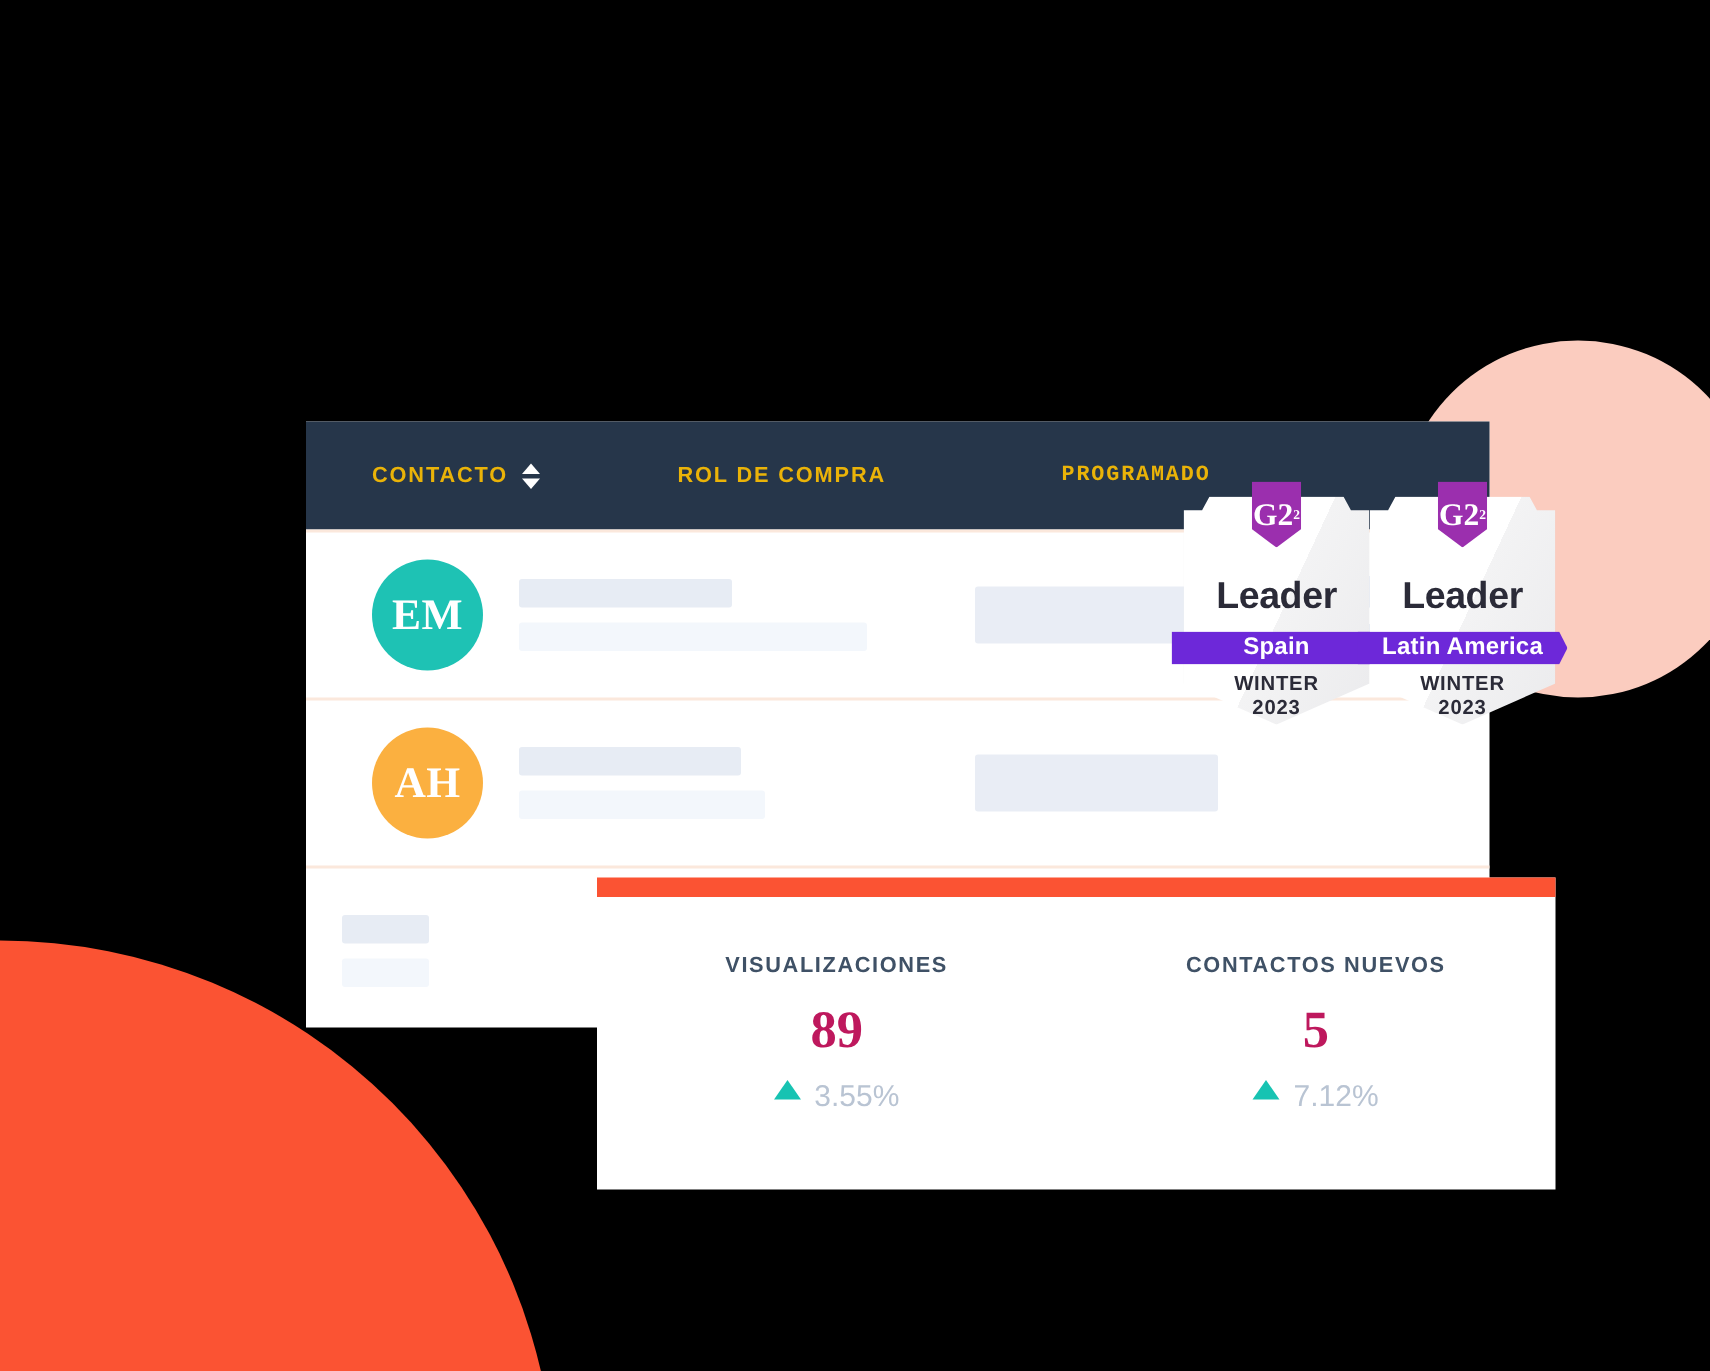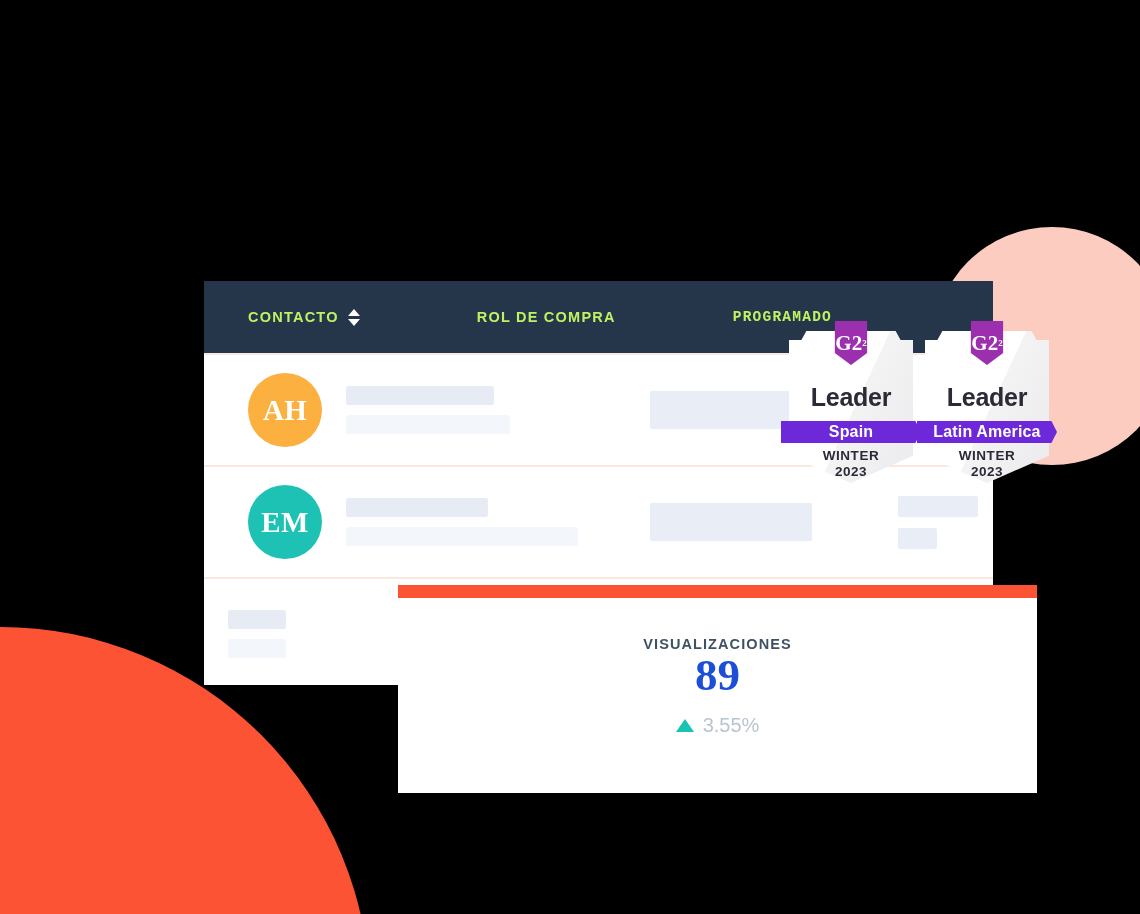--- a/index.html
+++ b/index.html
@@ -21,29 +21,29 @@
     background:#fbccbf;border-radius:50%;z-index:2;
   }
 
   
   .table-card{
     position:absolute;left:204px;top:281px;width:789px;height:404px;
     background:#ffffff;z-index:4;
   }
   .table-head{
     height:72px;background:#26364a;display:flex;align-items:center;
-    color:#bef264;
+    color:#eab308;
   }
   .th{
     font-size:14.5px;font-weight:700;letter-spacing:.085em;
     text-transform:uppercase;display:flex;align-items:center;gap:9px;
     white-space:nowrap;
   }
   .th-contacto{margin-left:44px;}
-  .th-rol{margin-left:117px;}
+  .th-rol{margin-left:92px;}
   .th-prog{margin-left:117px;font-family:Liberation Mono, monospace;}
   .sort-icon{display:inline-flex;flex-direction:column;gap:3px;line-height:0;}
   .sort-icon i{
     display:block;width:0;height:0;border-left:6px solid transparent;
     border-right:6px solid transparent;
   }
   .sort-icon i.up{border-bottom:7px solid #ffffff;}
   .sort-icon i.down{border-top:7px solid #ffffff;}
 
   .t-row{
@@ -61,21 +61,21 @@
   .bar{border-radius:2px;}
   .bar.dark{background:#e7ecf4;}
   .bar.light{background:#f3f7fc;}
   .bar.r1{height:19px;margin-bottom:10px;}
   .bar.r2{height:19px;}
   .cell-rol{flex:0 0 auto;}
   .block{background:#e9edf5;border-radius:2px;}
   .cell-prog{flex:0 0 auto;}
 
   
-  .badges{position:absolute;left:789px;top:331px;z-index:6;display:flex;gap:12px;}
+  .badges{position:absolute;left:789px;top:331px;z-index:6;display:flex;gap:0;}
   .badge{position:relative;width:124px;height:152px;}
   .badge-shield{
     position:absolute;inset:0;
     background:linear-gradient(115deg,#ffffff 0%,#ffffff 52%,#f3f3f4 52%,#ebebed 100%);
     clip-path:polygon(0% 6%, 10% 6%, 14% 0%, 86% 0%, 90% 6%, 100% 6%, 100% 82%, 50% 100%, 0% 82%);
     filter:drop-shadow(0 1px 2px rgba(0,0,0,.12));
   }
   .g2-logo{
     position:absolute;left:50%;top:-10px;transform:translateX(-50%);
     width:33px;height:44px;background:#9b2fae;
@@ -107,26 +107,26 @@
     background:#ffffff;z-index:7;
   }
   .stats-bar{height:13px;background:#fb5333;}
   .stats-row{display:flex;padding:38px 0 0 0;}
   .stat{flex:1;text-align:center;}
   .stat-label{
     font-size:14.5px;font-weight:700;color:#3f5166;
     letter-spacing:.075em;text-transform:uppercase;
   }
   .stat-value{
-    margin-top:1px;font-family:"Liberation Serif","DejaVu Serif",serif;
-    font-weight:700;font-size:45px;color:#1d4ed8;line-height:1;
+    margin-top:17px;font-family:"Liberation Serif","DejaVu Serif",serif;
+    font-weight:700;font-size:35px;color:#be185d;line-height:1;
   }
   .stat-delta{
     margin-top:16px;font-size:20px;color:#b9c4d3;font-weight:400;
-    display:flex;align-items:center;justify-content:center;gap:9px;
+    display:flex;justify-content:center;gap:9px;
   }
   .tri-up{
     width:0;height:0;border-left:9px solid transparent;
     border-right:9px solid transparent;border-bottom:13px solid #17c3b2;
   }
 </style>
 </head>
 <body>
 
 <div class="stage">
@@ -142,42 +142,42 @@
         <span class="sort-icon">
             <i class="up"></i>
             <i class="down"></i>
           </span>
       </div>
       <div class="th th-rol">ROL DE COMPRA</div>
       <div class="th th-prog">PROGRAMADO</div>
     </div>
 
     <div class="t-row">
+      <div class="avatar" style="background:#1ec2b4">EM</div>
+      <div class="cell-name">
+        <div class="bar dark r1" style="width:142px"></div>
+        <div class="bar light r2" style="width:232px"></div>
+      </div>
+      <div class="cell-rol" style="margin-left:44px">
+        <div class="block" style="width:162px;height:38px"></div>
+      </div>
+      <div class="cell-prog" style="margin-left:86px">
+        <div class="block" style="width:80px;height:21px;margin-bottom:11px"></div>
+        <div class="block" style="width:39px;height:21px"></div>
+      </div>
+    </div>
+
+    <div class="t-row">
       <div class="avatar" style="background:#fbb040">AH</div>
       <div class="cell-name">
         <div class="bar dark r1" style="width:148px"></div>
         <div class="bar light r2" style="width:164px"></div>
       </div>
       <div class="cell-rol" style="margin-left:44px">
         <div class="block" style="width:162px;height:38px"></div>
-      </div>
-    </div>
-
-    <div class="t-row">
-      <div class="avatar" style="background:#1ec2b4">EM</div>
-      <div class="cell-name">
-        <div class="bar dark r1" style="width:142px"></div>
-        <div class="bar light r2" style="width:232px"></div>
-      </div>
-      <div class="cell-rol" style="margin-left:44px">
-        <div class="block" style="width:162px;height:38px"></div>
-      </div>
-      <div class="cell-prog" style="margin-left:86px">
-        <div class="block" style="width:80px;height:21px;margin-bottom:11px"></div>
-        <div class="block" style="width:39px;height:21px"></div>
       </div>
     </div>
 
     <div class="t-row">
       <div class="cell-name">
         <div class="bar dark r1" style="width:58px"></div>
         <div class="bar light r2" style="width:58px"></div>
       </div>
     </div>
   </div>
@@ -219,18 +219,26 @@
 
       <div class="stat">
         <div class="stat-label">VISUALIZACIONES</div>
         <div class="stat-value">89</div>
         <div class="stat-delta">
           <span class="tri-up"></span>
           <span>3.55%</span>
         </div>
       </div>
 
+      <div class="stat">
+        <div class="stat-label">CONTACTOS NUEVOS</div>
+        <div class="stat-value">5</div>
+        <div class="stat-delta">
+          <span class="tri-up"></span>
+          <span>7.12%</span>
+        </div>
+      </div>
 
 
     </div>
   </div>
 
 </div>
 
 </body></html>

